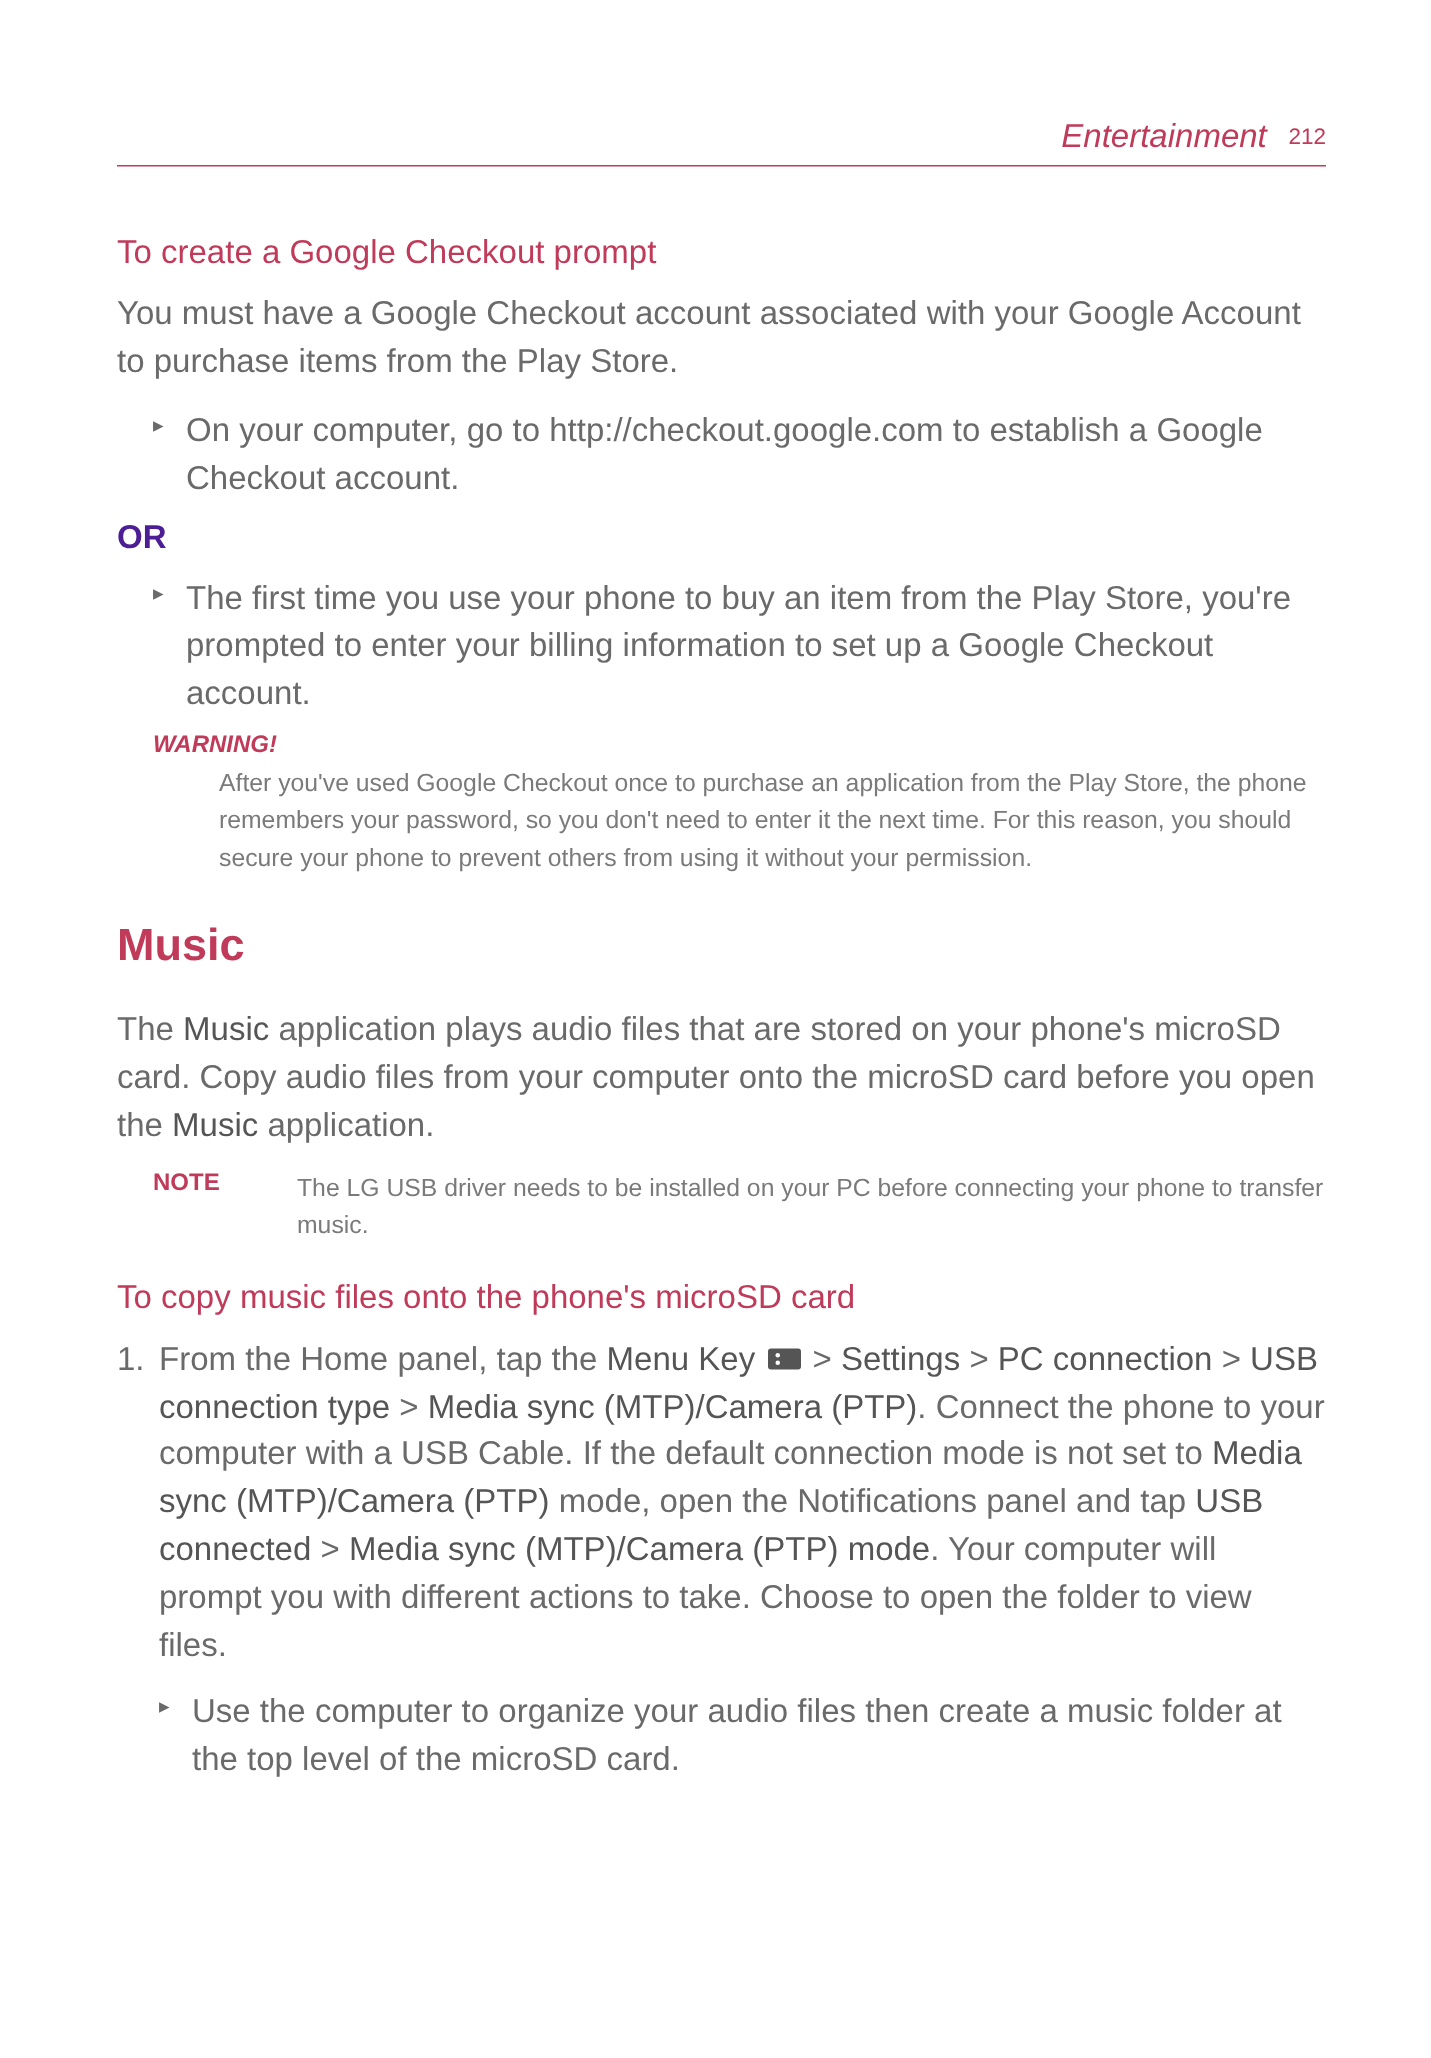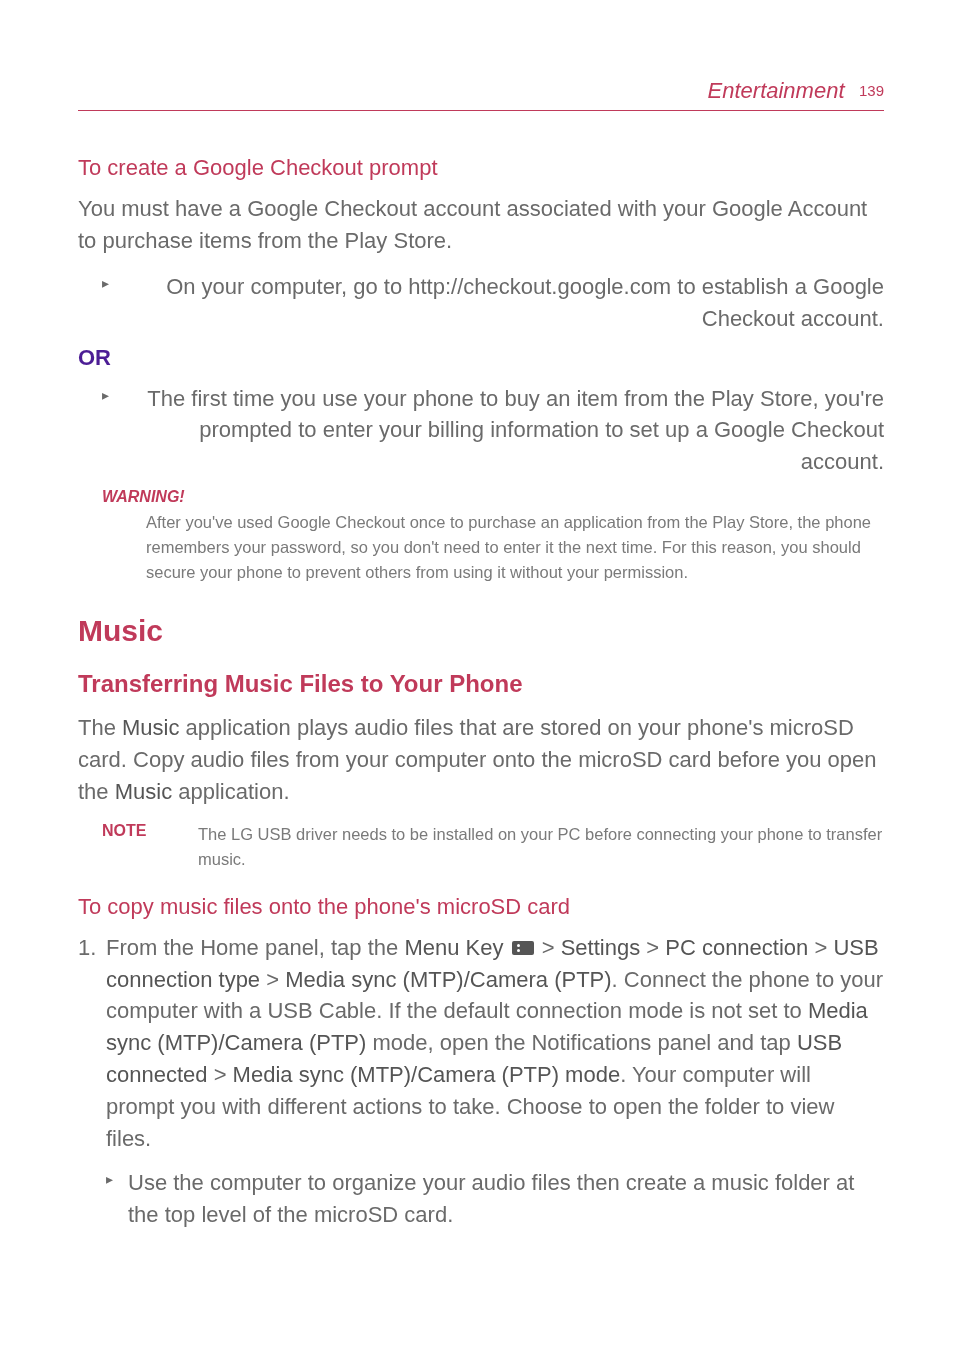--- a/index.html
+++ b/index.html
@@ -48,21 +48,20 @@
     margin-bottom: 14px;
     font-weight: 300;
   }
   .bold-inline {
     font-weight: 500;
     color: #555;
   }
   .bullet-list {
     margin-left: 24px;
     margin-bottom: 8px;
-    text-align: right;
   }
   .bullet-list .item {
     position: relative;
     padding-left: 22px;
     font-size: 22px;
     line-height: 1.45;
     color: #6a6a6a;
     margin-bottom: 10px;
     font-weight: 300;
   }
@@ -184,41 +183,40 @@
   .menu-key-icon::before { left: 5px; }
   .menu-key-icon::after { left: 5px; top: 8px; }
 </style>
 </head>
 <body>
 
 <div class="page">
 
   <div class="running-head">
     <span class="section-name">Entertainment</span>
-    <span class="page-num">139</span>
+    <span class="page-num">212</span>
   </div>
 
   <div class="h3">To create a Google Checkout prompt</div>
   <div class="body">You must have a Google Checkout account associated with your Google Account to purchase items from the Play Store.</div>
 
   <div class="bullet-list">
     <div class="item">On your computer, go to http://checkout.google.com to establish a Google Checkout account.</div>
   </div>
   <div class="or">OR</div>
   <div class="bullet-list">
     <div class="item">The first time you use your phone to buy an item from the Play Store, you're prompted to enter your billing information to set up a Google Checkout account.</div>
   </div>
 
   <div class="warning-block">
     <div class="warning-label">WARNING!</div>
     <div class="warning-text">After you've used Google Checkout once to purchase an application from the Play Store, the phone remembers your password, so you don't need to enter it the next time. For this reason, you should secure your phone to prevent others from using it without your permission.</div>
   </div>
 
   <div class="h1">Music</div>
-  <div class="h2">Transferring Music Files to Your Phone</div>
 
   <div class="body">
     <span>The </span><span class="bold-inline">Music</span><span> application plays audio files that are stored on your phone's microSD card. Copy audio files from your computer onto the microSD card before you open the </span><span class="bold-inline">Music</span><span> application.</span>
   </div>
 
   <div class="note-block">
     <div class="note-label">NOTE</div>
     <div class="note-text">The LG USB driver needs to be installed on your PC before connecting your phone to transfer music.</div>
   </div>
 

